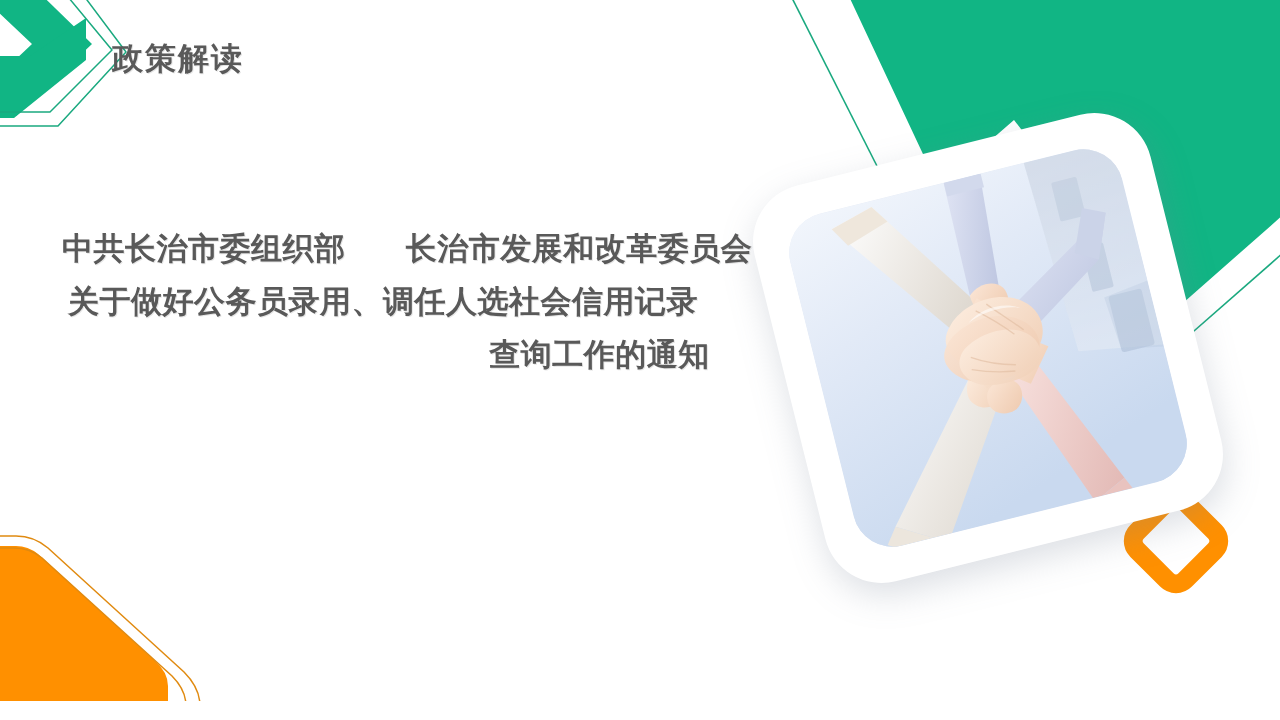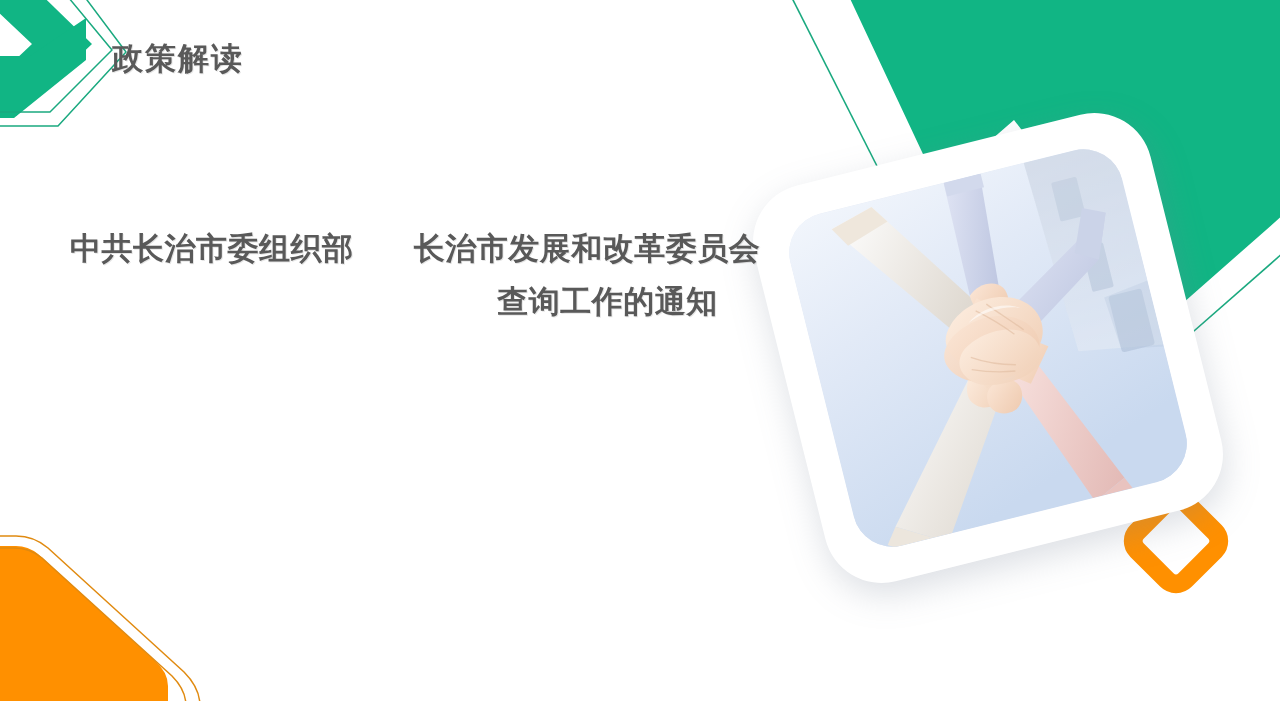--- a/index.html
+++ b/index.html
@@ -36,21 +36,21 @@
     font-weight: bold;
     letter-spacing: 2px;
     color: #595959;
     white-space: nowrap;
     text-shadow: 1px 1px 0 rgba(0,0,0,0.10);
   }
 
   
   .title-block {
     position: absolute;
-    left: 16px;
+    left: 8px;
     top: 222px;
     width: 880px;
     color: #595959;
     font-weight: bold;
     font-size: 31px;
     line-height: 53px;
     letter-spacing: 0.5px;
   }
   .title-line {
     white-space: nowrap;
@@ -237,16 +237,17 @@
       </svg>
     </div>
   </div>
 
   <div class="title-block">
     <div class="title-line l1">
       <span>中共长治市委组织部</span>
       <span class="title-gap"></span>
       <span>长治市发展和改革委员会</span>
     </div>
+    <div class="title-line l2">关于做好公务员录用、调任人选社会信用记录</div>
     <div class="title-line l3">查询工作的通知</div>
   </div>
 
 </div>
 
 </body></html>

